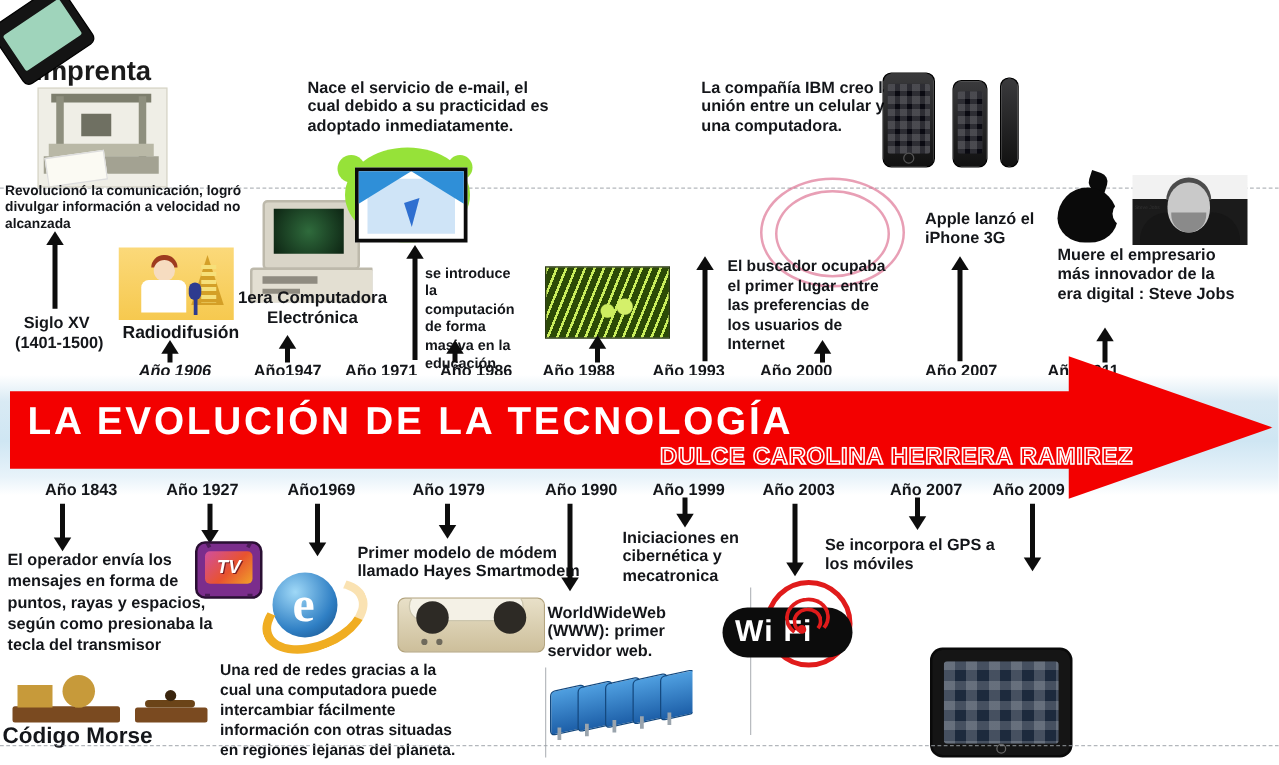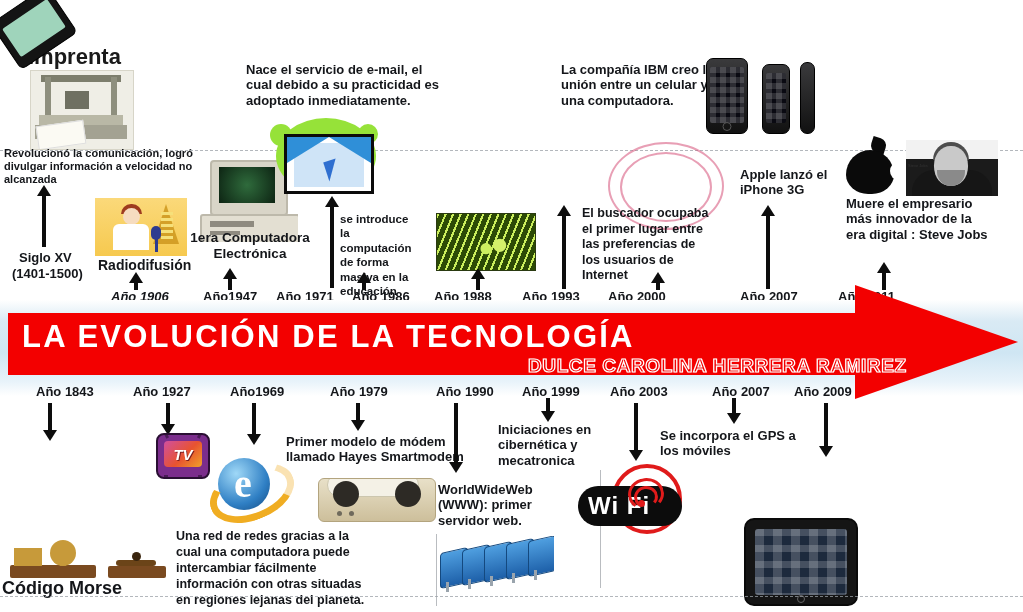--- a/index.html
+++ b/index.html
@@ -338,20 +338,21 @@
     <div id="banner-head"></div>
     <div id="banner-author">DULCE CAROLINA HERRERA RAMIREZ</div>
     <div id="banner-title">LA EVOLUCIÓN DE LA TECNOLOGÍA</div>
   </div>
 
   <div class="year" style="left:36px;top:384px;">Año 1843</div>
   <div class="arrow down" style="left:42px;top:403px;width:16px;height:38px;">
     <div class="shaft"></div>
       <div class="head"></div>
   </div>
+  <div class="txt" style="left:6px;top:440px;width:172px;font-size:13px;line-height:1.3;">El operador envía los mensajes en forma de puntos, rayas y espacios, según como presionaba la tecla del transmisor</div>
   <div class="art morse" style="left:4px;top:520px;width:170px;height:66px;">
     <div class="base"></div>
       <div class="base2"></div>
       <div class="box"></div>
     <div class="stand"></div>
       <div class="coil"></div>
       <div class="key"></div>
       <div class="knob"></div>
   </div>
   <div class="cap" style="left:2px;top:578px;font-size:18px;">Código Morse</div>

